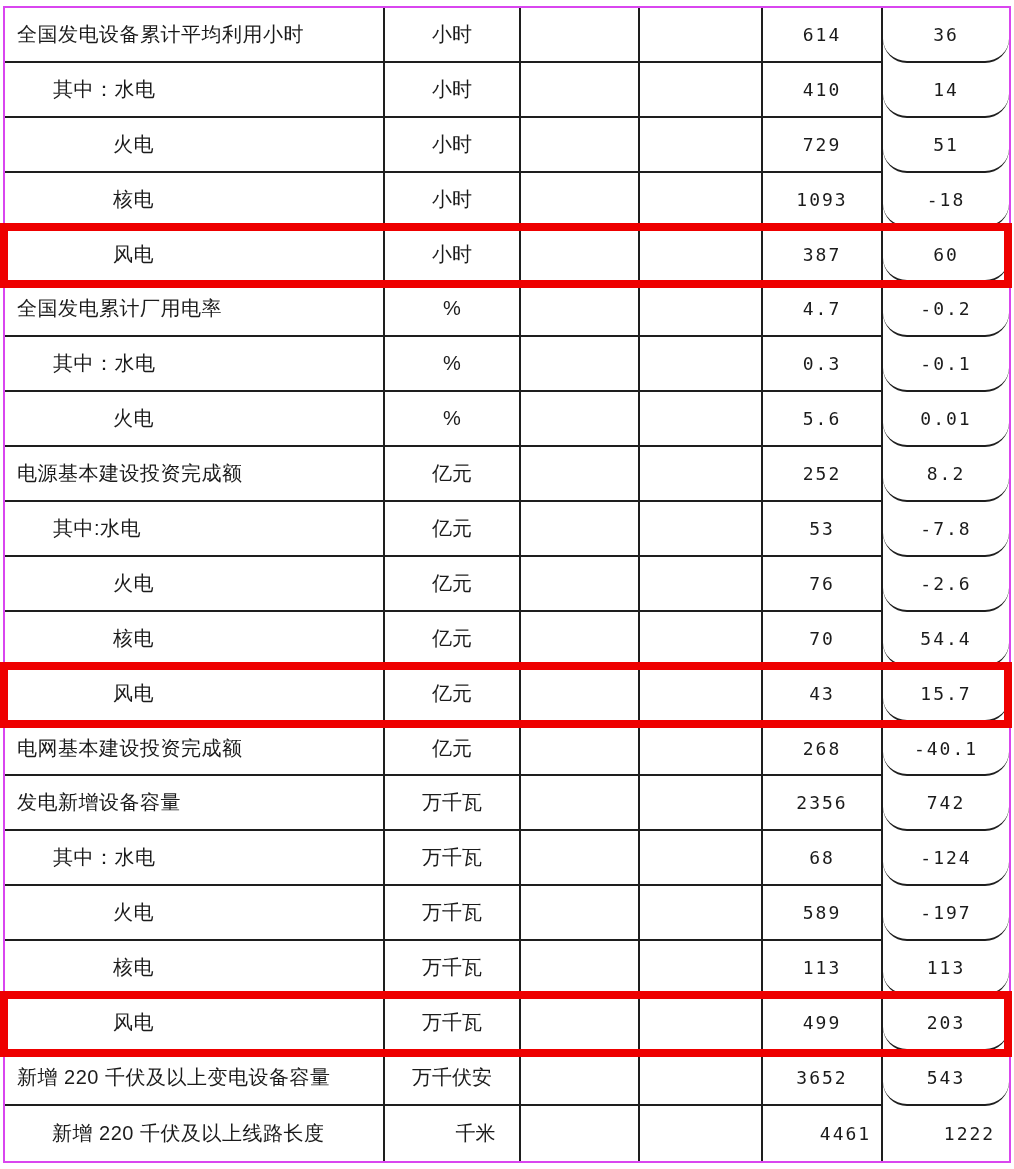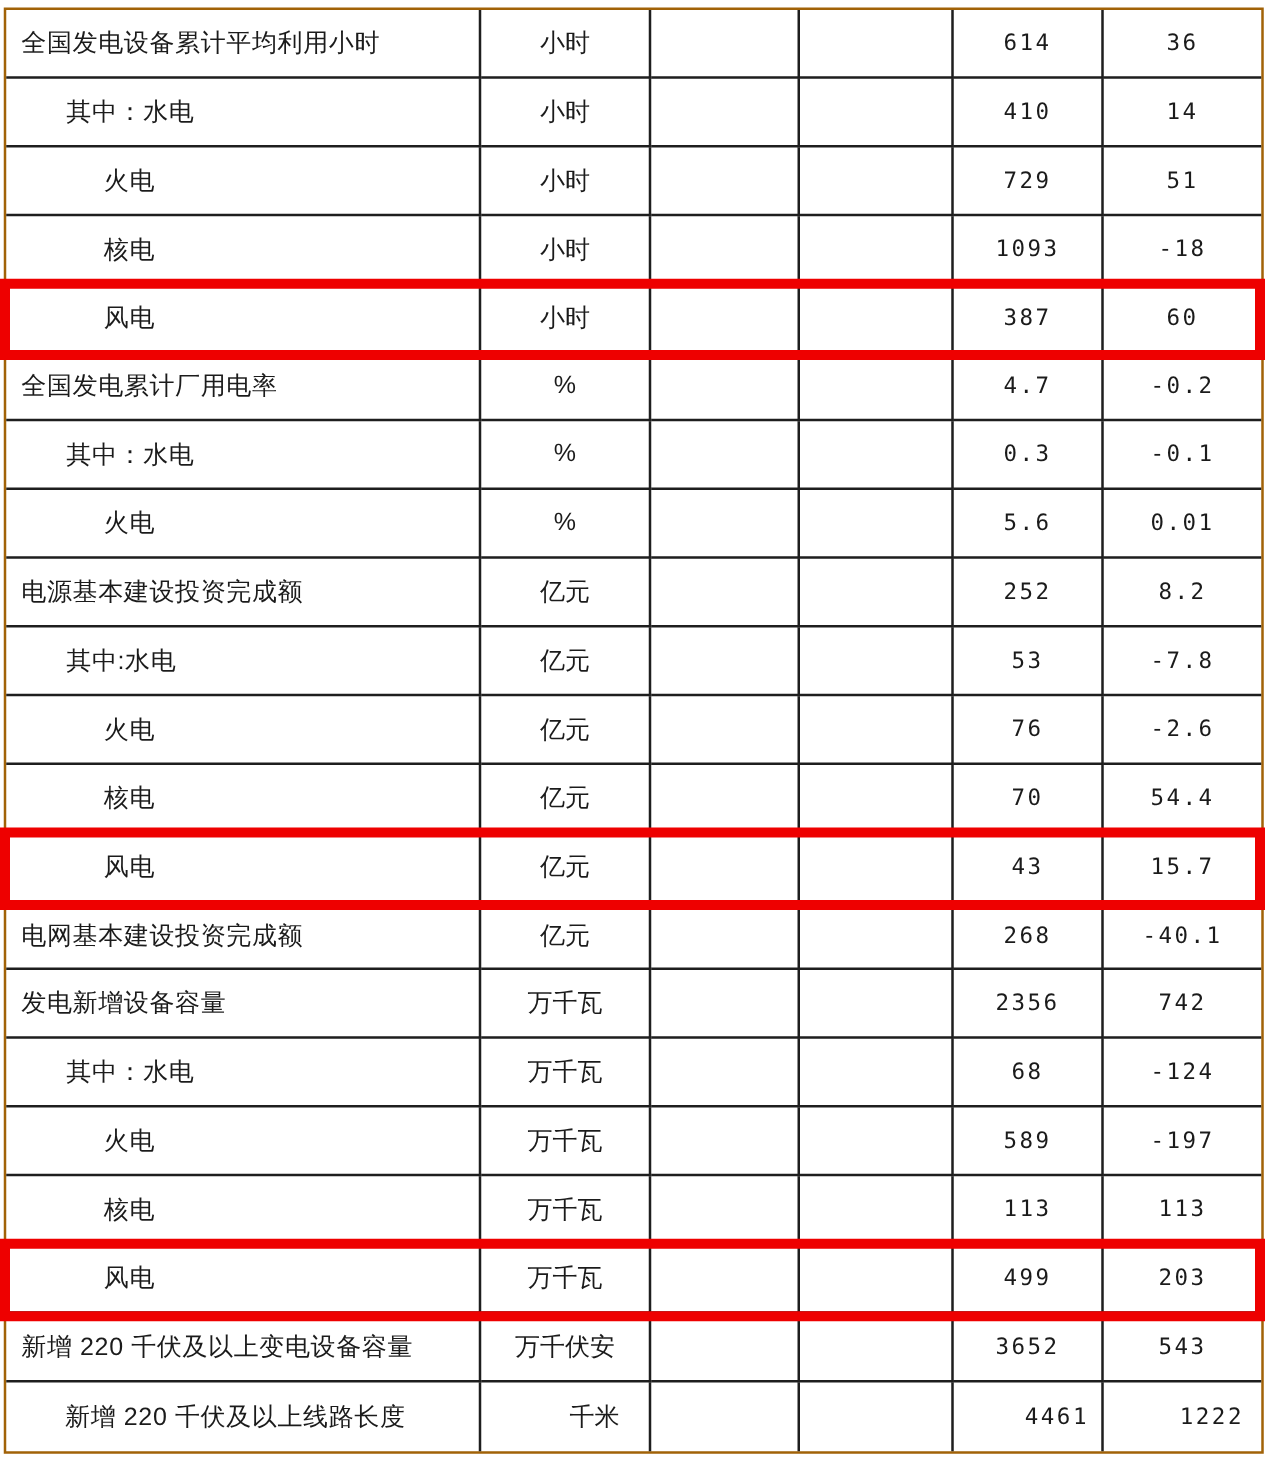--- a/index.html
+++ b/index.html
@@ -17,45 +17,45 @@
     height: 1169px;
     background: #ffffff;
   }
   .tbl {
     position: absolute;
     left: 3px;
     top: 6px;
     display: grid;
     grid-template-columns: 380px 136px 119px 123px 120px 126px;
     grid-auto-rows: 54.9px;
-    border: 2px solid #a16207;
+    border: 2px solid #d946ef;
     background: #ffffff;
   }
   .trow { display: contents; }
   .cell {
     box-sizing: border-box;
     border-right: 2px solid #1e1e1e;
     border-bottom: 2px solid #1e1e1e;
     display: flex;
     align-items: center;
     color: #1b1b1b;
     overflow: hidden;
     white-space: nowrap;
   }
-  .cell.lastcol { border-right: none; }
+  .cell.lastcol { border-right: none; border-radius: 24px; }
   .trow.lastrow .cell { border-bottom: none; padding-left: 47px; }
   .item {
     font-size: 20px;
     font-weight: 500;
     letter-spacing: 0.5px;
     justify-content: flex-start;
   }
   .ind0 { padding-left: 12px; }
   .ind1 { padding-left: 48px; }
-  .ind2 { padding-left: 78px; }
+  .ind2 { padding-left: 108px; }
   .unit {
     font-size: 20px;
     font-weight: 500;
     justify-content: center;
     padding-left: 0;
     text-align: center;
   }
   .num {
     font-family: "DejaVu Sans Mono", monospace;
     font-size: 18px;

